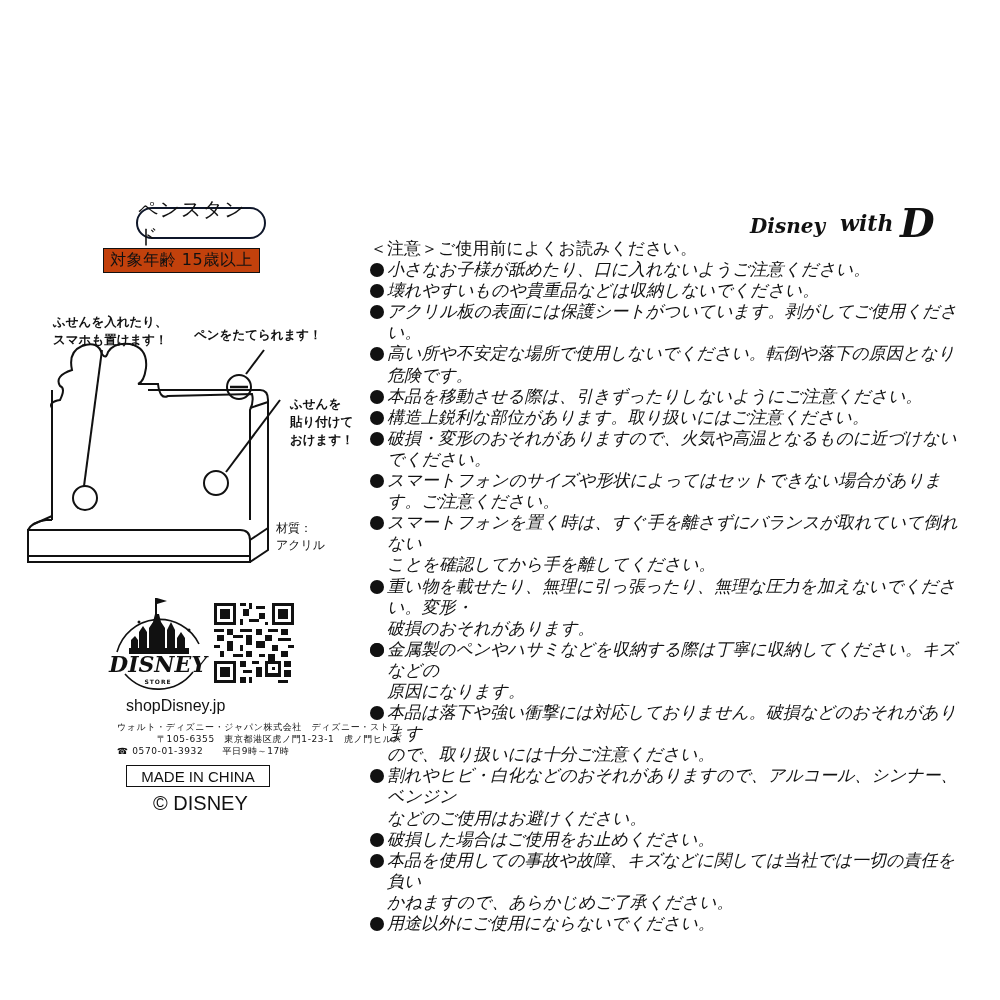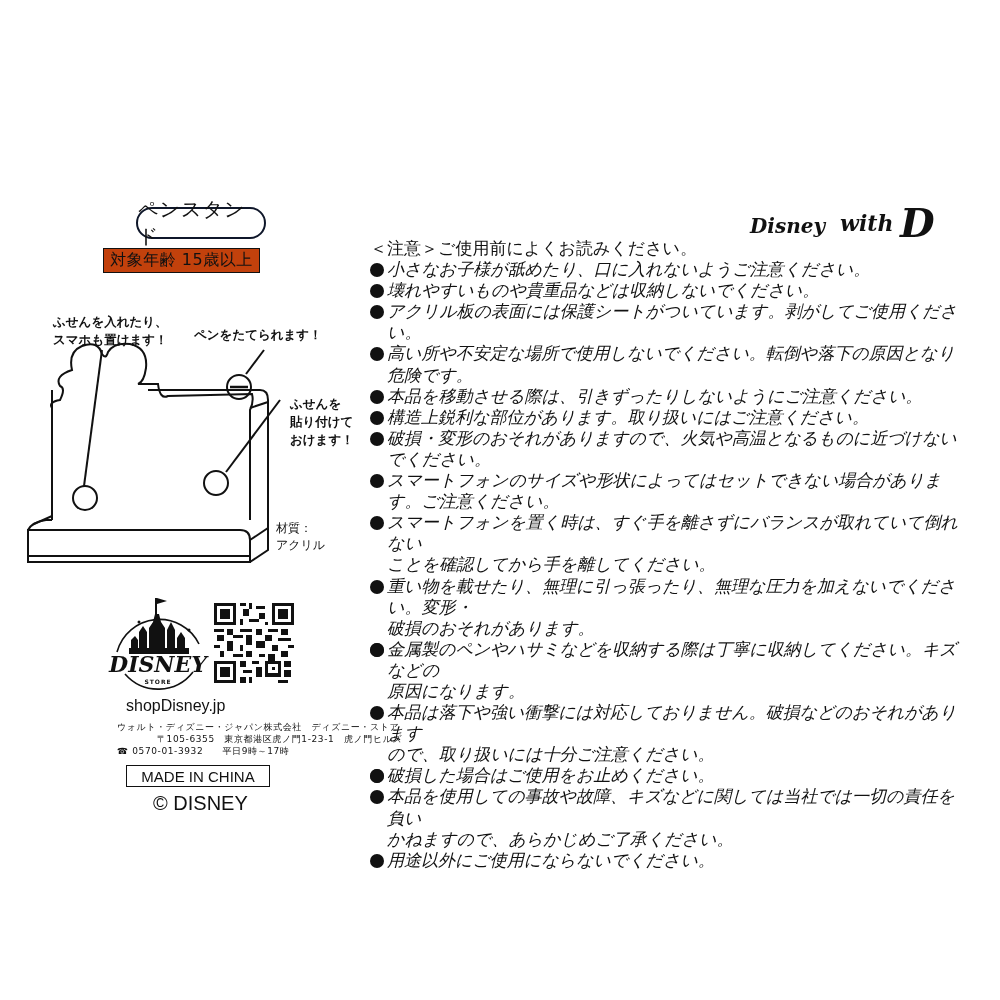--- a/index.html
+++ b/index.html
@@ -171,18 +171,19 @@
   <div class="item"><span class="bullet"></span><span>スマートフォンのサイズや形状によってはセットできない場合があります。ご注意ください。</span></div>
   <div class="item"><span class="bullet"></span><span>スマートフォンを置く時は、すぐ手を離さずにバランスが取れていて倒れない
 ことを確認してから手を離してください。</span></div>
   <div class="item"><span class="bullet"></span><span>重い物を載せたり、無理に引っ張ったり、無理な圧力を加えないでください。変形・
 破損のおそれがあります。</span></div>
   <div class="item"><span class="bullet"></span></div>
   <div class="item"><span class="bullet"></span><span>金属製のペンやハサミなどを収納する際は丁寧に収納してください。キズなどの
 原因になります。</span></div>
   <div class="item"><span class="bullet"></span><span>本品は落下や強い衝撃には対応しておりません。破損などのおそれがあります
 ので、取り扱いには十分ご注意ください。</span></div>
-  <div class="item"><span class="bullet"></span></div>
+  <div class="item"><span class="bullet"></span><span>割れやヒビ・白化などのおそれがありますので、アルコール、シンナー、ベンジン
+などのご使用はお避けください。</span></div>
   <div class="item"><span class="bullet"></span><span>破損した場合はご使用をお止めください。</span></div>
   <div class="item"><span class="bullet"></span><span>本品を使用しての事故や故障、キズなどに関しては当社では一切の責任を負い
 かねますので、あらかじめご了承ください。</span></div>
   <div class="item"><span class="bullet"></span><span>用途以外にご使用にならないでください。</span></div>
 </div>
 
 </body></html>

